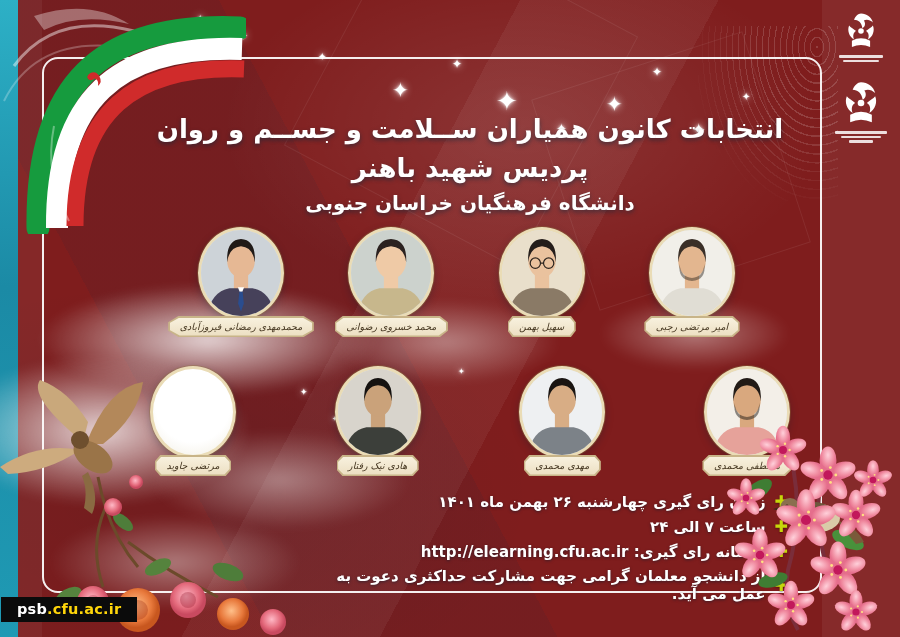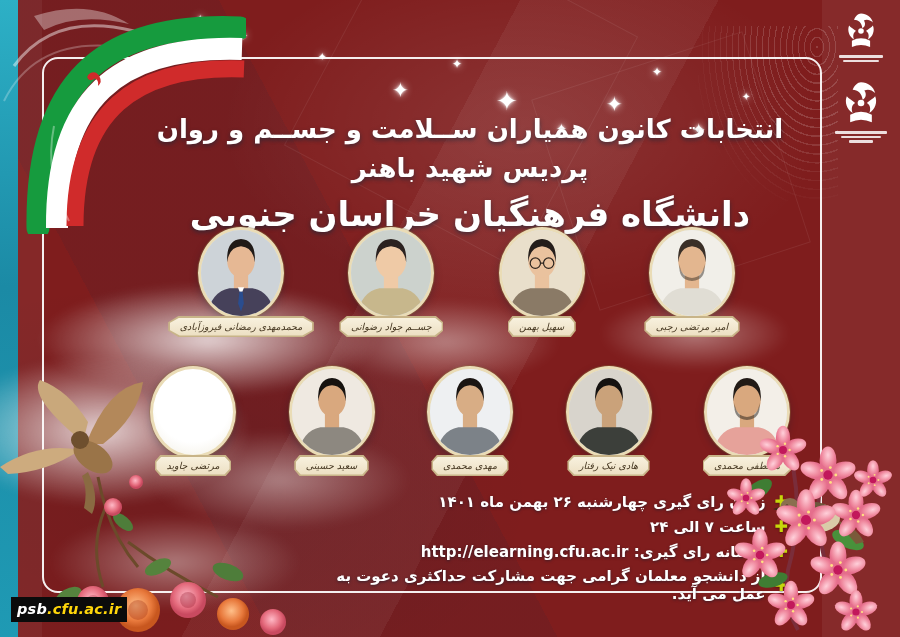--- a/index.html
+++ b/index.html
@@ -31,21 +31,21 @@
   .cloud.faint{opacity:.5;}
 
   .star{position:absolute;z-index:2;color:#fff;line-height:1;
     text-shadow:0 0 9px rgba(255,255,255,.95),0 0 3px #fff;}
   .star::before{content:"✦";}
 
   
   .title{position:absolute;left:134px;top:110px;width:672px;z-index:5;text-align:center;direction:rtl;
     color:#fff;font-weight:bold;text-shadow:0 2px 4px rgba(8,42,62,.55);}
   .title .l1{font-size:26px;line-height:1.5;}
-  .title .l2{font-size:34px;line-height:1.55;}
+  .title .l2{font-size:20px;line-height:1.55;}
 
   
   .row{position:absolute;display:flex;justify-content:space-between;z-index:5;}
   #row1{left:196px;top:227px;width:541px;}
   #row2{left:148px;top:366px;width:644px;}
   .member-card{width:90px;display:flex;flex-direction:column;align-items:center;}
   .photo{width:80px;height:86px;border-radius:50%;border:3px solid #eadcb6;overflow:hidden;background:#dfe3e6;
     box-shadow:0 0 0 1px rgba(150,120,60,.35), 0 3px 8px rgba(0,30,50,.28);}
   .photo svg{width:100%;height:100%;display:block;}
   .photo.empty{background:radial-gradient(circle at 50% 42%, #ffffff 58%, #f0ecdf 100%);}
@@ -58,22 +58,22 @@
     font-family:"DejaVu Serif",serif;font-style:italic;font-size:9.5px;color:#43351f;}
 
   
   .footer{position:absolute;right:112px;top:492px;width:480px;z-index:5;direction:rtl;}
   .f-line{display:flex;align-items:center;margin-bottom:6px;color:#fff;font-size:15px;font-weight:bold;
     text-shadow:0 1px 3px rgba(0,30,50,.55);}
   .f-bullet{color:#c6d70a;font-size:16px;margin-left:9px;flex:0 0 auto;text-shadow:0 1px 2px rgba(0,0,0,.35);}
   .f-text{unicode-bidi:plaintext;}
 
   
-  .watermark{position:absolute;left:11px;top:597px;z-index:7;background:#0b0b0b;color:#fff;
-    font-style:italic;font-weight:bold;font-size:14.5px;padding:4px 6px 5px;letter-spacing:.2px;}
+  .watermark{position:absolute;left:1px;top:597px;z-index:7;background:#0b0b0b;color:#fff;
+    font-weight:bold;font-size:14.5px;padding:4px 16px 5px;letter-spacing:.2px;}
   .wm-rest{color:#ffd60a;}
 
   
   .flag{position:absolute;left:-6px;top:6px;z-index:6;}
   .logo-col{position:absolute;left:827px;top:10px;width:68px;z-index:4;display:flex;flex-direction:column;align-items:center;}
   .logo-caption{margin-top:3px;display:flex;flex-direction:column;gap:2px;align-items:center;}
   .cap-bar{height:2.5px;background:rgba(255,255,255,.85);border-radius:1px;}
   .flowers-bl{position:absolute;left:-12px;top:372px;z-index:6;}
   .flowers-br{position:absolute;left:688px;top:420px;z-index:6;}
 </style>
@@ -185,21 +185,21 @@
     <rect x="37" y="46" width="16" height="20" fill="#efcaa6"></rect>
     <path d="M7 96 q4 -27 25 -31 l26 0 q21 4 25 31 z" fill="#c7b78c"></path>
 
     <ellipse cx="45" cy="35" rx="17" ry="19.5" fill="#efcaa6"></ellipse>
     <path d="M28 36 Q26.5 11 45 10 Q63.5 11 62 36 Q60 19 45 18 Q30 19 28 36 Z" fill="#2b2220"></path>
 
   </svg>
         </div>
       <div class="plate-wrap">
         <div class="plate">
-          <span class="plate-text">جســم جواد رضوانی</span>
+          <span class="plate-text">محمد خسروی رضوانی</span>
         </div>
       </div>
     </div>
 
 
 
     <div class="member-card">
       <div class="photo">
           <svg viewBox="0 0 90 96" preserveAspectRatio="none">
     <rect width="90" height="96" fill="#e9dfcb"></rect>
@@ -246,73 +246,55 @@
 
     <div class="member-card">
       <div class="photo empty"></div>
       <div class="plate-wrap">
         <div class="plate">
           <span class="plate-text">مرتضی جاوید</span>
         </div>
       </div>
     </div>
 
-    <div class="member-card">
-      <div class="photo">
-          <svg viewBox="0 0 90 96" preserveAspectRatio="none">
-    <rect width="90" height="96" fill="#efe9e1"></rect>
-    <rect x="37" y="46" width="16" height="20" fill="#d9a87e"></rect>
-    <path d="M7 96 q4 -27 25 -31 l26 0 q21 4 25 31 z" fill="#8d8880"></path>
-
-    <ellipse cx="45" cy="35" rx="15.5" ry="18" fill="#d9a87e"></ellipse>
-    <path d="M29.5 36 Q28 11 45 10 Q62 11 60.5 36 Q58.5 19 45 18 Q31.5 19 29.5 36 Z" fill="#16120f"></path>
-
-  </svg>
-        </div>
-      <div class="plate-wrap">
-        <div class="plate">
-          <span class="plate-text">سعید حسینی</span>
+
+    <div class="member-card">
+      <div class="photo">
+          <svg viewBox="0 0 90 96" preserveAspectRatio="none">
+    <rect width="90" height="96" fill="#d8d4cc"></rect>
+    <rect x="37" y="46" width="16" height="20" fill="#caa27a"></rect>
+    <path d="M7 96 q4 -27 25 -31 l26 0 q21 4 25 31 z" fill="#3c3f3a"></path>
+
+    <ellipse cx="45" cy="35" rx="15.5" ry="18" fill="#caa27a"></ellipse>
+    <path d="M29.5 36 Q28 11 45 10 Q62 11 60.5 36 Q58.5 19 45 18 Q31.5 19 29.5 36 Z" fill="#151210"></path>
+
+  </svg>
+        </div>
+      <div class="plate-wrap">
+        <div class="plate">
+          <span class="plate-text">هادی نیک رفتار</span>
         </div>
       </div>
     </div>
 
     <div class="member-card">
       <div class="photo">
           <svg viewBox="0 0 90 96" preserveAspectRatio="none">
     <rect width="90" height="96" fill="#eef0f2"></rect>
     <rect x="37" y="46" width="16" height="20" fill="#d8ad85"></rect>
     <path d="M7 96 q4 -27 25 -31 l26 0 q21 4 25 31 z" fill="#7c8288"></path>
 
     <ellipse cx="45" cy="35" rx="15.5" ry="18" fill="#d8ad85"></ellipse>
     <path d="M29.5 36 Q28 11 45 10 Q62 11 60.5 36 Q58.5 19 45 18 Q31.5 19 29.5 36 Z" fill="#1a1512"></path>
 
   </svg>
         </div>
       <div class="plate-wrap">
         <div class="plate">
           <span class="plate-text">مهدی محمدی</span>
-        </div>
-      </div>
-    </div>
-
-    <div class="member-card">
-      <div class="photo">
-          <svg viewBox="0 0 90 96" preserveAspectRatio="none">
-    <rect width="90" height="96" fill="#d8d4cc"></rect>
-    <rect x="37" y="46" width="16" height="20" fill="#caa27a"></rect>
-    <path d="M7 96 q4 -27 25 -31 l26 0 q21 4 25 31 z" fill="#3c3f3a"></path>
-
-    <ellipse cx="45" cy="35" rx="15.5" ry="18" fill="#caa27a"></ellipse>
-    <path d="M29.5 36 Q28 11 45 10 Q62 11 60.5 36 Q58.5 19 45 18 Q31.5 19 29.5 36 Z" fill="#151210"></path>
-
-  </svg>
-        </div>
-      <div class="plate-wrap">
-        <div class="plate">
-          <span class="plate-text">هادی نیک رفتار</span>
         </div>
       </div>
     </div>
 
     <div class="member-card">
       <div class="photo">
           <svg viewBox="0 0 90 96" preserveAspectRatio="none">
     <rect width="90" height="96" fill="#f3efe8"></rect>
     <rect x="37" y="46" width="16" height="20" fill="#d9a87e"></rect>
     <path d="M7 96 q4 -27 25 -31 l26 0 q21 4 25 31 z" fill="#e6a29a"></path>

